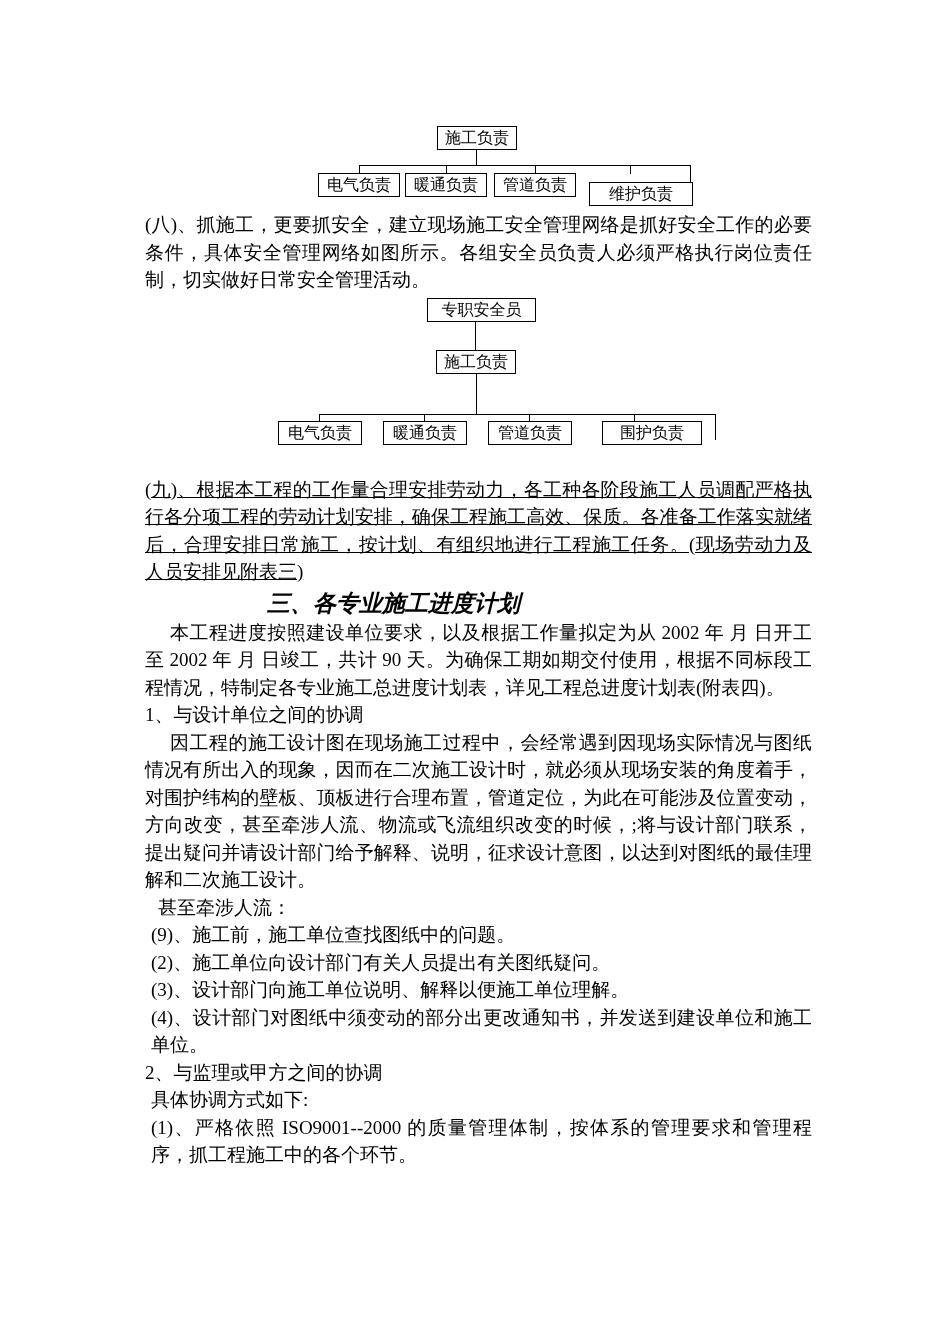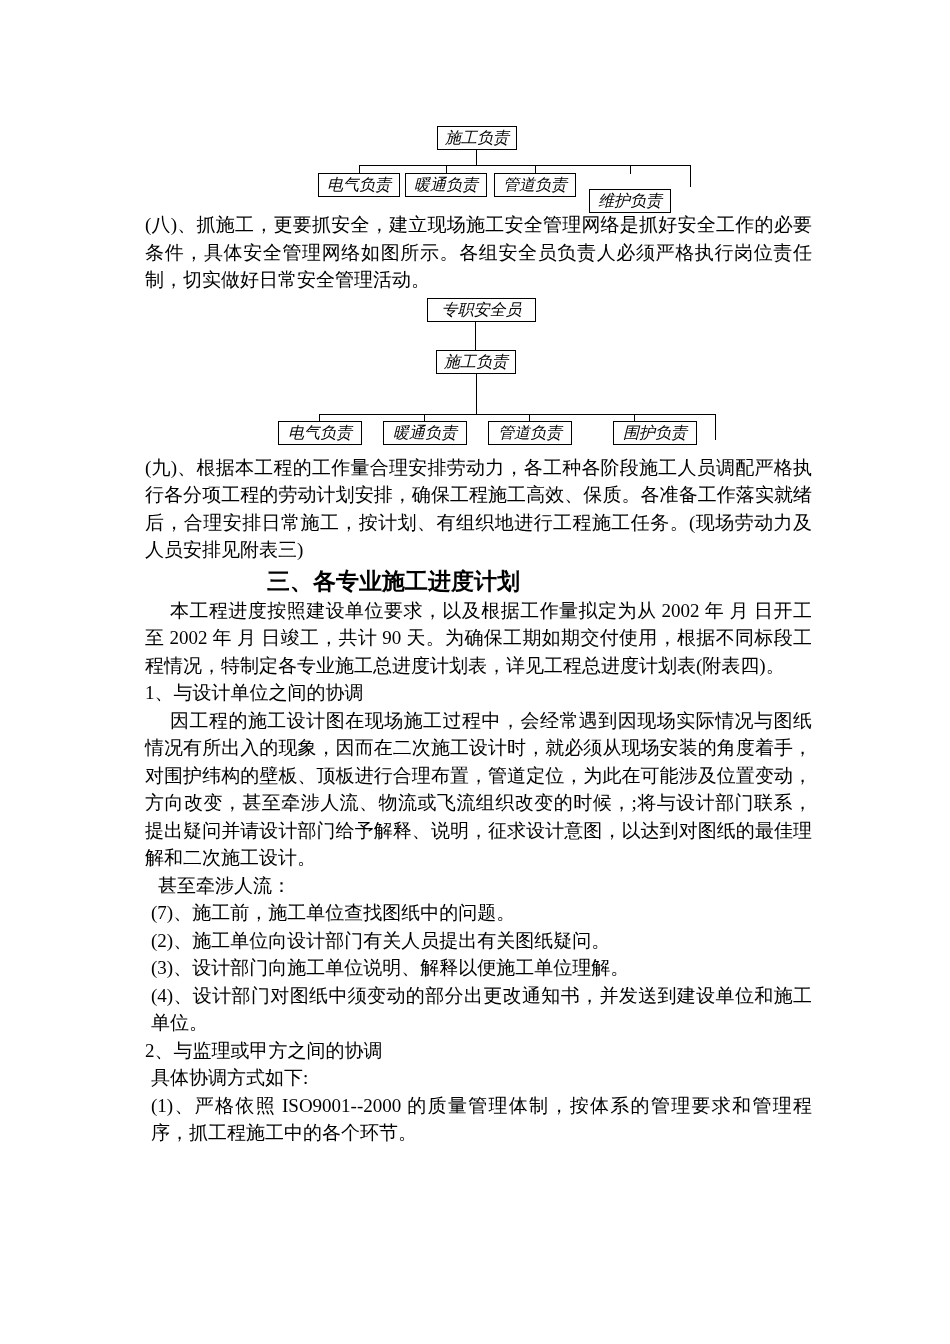--- a/index.html
+++ b/index.html
@@ -20,95 +20,95 @@
   .small-indent{padding-left:13px;}
   .tiny-indent{padding-left:6px;}
   .heading{
     font-family:"Liberation Sans","DejaVu Sans",sans-serif;
     font-weight:700;
     font-size:23px;line-height:27px;
     text-align:center;
     transform:translateX(-85px);
     margin:0;
   }
-  .h3{margin:4px 0 2px 0;}
+  .h3{margin:4px 0 2px 0;font-style:italic;}
   .h4{margin:8px 0 5px 0;}
-  .orgchart{position:relative;width:667px;font-style:italic;}
+  .orgchart{position:relative;width:667px;}
   .chart1{height:72px;}
   .chart2{height:148px;margin-top:4px;}
   .obox{
     position:absolute;
     border:1px solid #000;
     box-sizing:border-box;
     height:24px;
     background:#fff;
     text-align:center;
     font-size:16px;line-height:21px;
     white-space:nowrap;
     overflow:hidden;
   }
   .hline,.vline{position:absolute;background:#000;}
   .hline{height:1px;}
   .vline{width:1px;}
   .para8{margin-top:13px;}
-  .para9{margin-top:8px;}
+  .para9{margin-top:30px;text-decoration:underline;}
 </style>
 </head>
 <body>
 
 <div class="page">
 
   <div class="orgchart chart1">
     <div class="obox" style="left:292px;top:0;width:80px">施工负责</div>
     <div class="vline" style="left:331px;top:23px;height:17px"></div>
     <div class="hline" style="left:214px;top:39px;width:331px"></div>
     <div class="vline" style="left:214px;top:39px;height:9px"></div>
     <div class="vline" style="left:301px;top:39px;height:9px"></div>
     <div class="vline" style="left:390px;top:39px;height:9px"></div>
     <div class="vline" style="left:485px;top:39px;height:9px"></div>
     <div class="vline" style="left:545px;top:39px;height:22px"></div>
     <div class="obox" style="left:173px;top:47px;width:82px">电气负责</div>
     <div class="obox" style="left:260px;top:47px;width:82px">暖通负责</div>
     <div class="obox" style="left:349px;top:47px;width:82px">管道负责</div>
-    <div class="obox" style="left:444px;top:63px;width:82px">维护负责</div>
+    <div class="obox" style="left:444px;top:56px;width:104px">维护负责</div>
   </div>
 
   <p class="para8">(八)、抓施工，更要抓安全，建立现场施工安全管理网络是抓好安全工作的必要条件，具体安全管理网络如图所示。各组安全员负责人必须严格执行岗位责任制，切实做好日常安全管理活动。</p>
 
   <div class="orgchart chart2">
     <div class="obox" style="left:282px;top:0;width:109px">专职安全员</div>
     <div class="vline" style="left:330px;top:24px;height:28px"></div>
     <div class="obox" style="left:291px;top:52px;width:80px">施工负责</div>
     <div class="vline" style="left:331px;top:76px;height:40px"></div>
     <div class="hline" style="left:174px;top:116px;width:396px"></div>
     <div class="vline" style="left:174px;top:116px;height:8px"></div>
     <div class="vline" style="left:279px;top:116px;height:8px"></div>
     <div class="vline" style="left:384px;top:116px;height:8px"></div>
     <div class="vline" style="left:489px;top:116px;height:8px"></div>
     <div class="vline" style="left:570px;top:116px;height:26px"></div>
     <div class="obox" style="left:133px;top:123px;width:84px">电气负责</div>
     <div class="obox" style="left:238px;top:123px;width:84px">暖通负责</div>
     <div class="obox" style="left:343px;top:123px;width:84px">管道负责</div>
-    <div class="obox" style="left:468px;top:123px;width:84px">围护负责</div>
+    <div class="obox" style="left:457px;top:123px;width:100px">围护负责</div>
   </div>
 
   <p class="para9">(九)、根据本工程的工作量合理安排劳动力，各工种各阶段施工人员调配严格执行各分项工程的劳动计划安排，确保工程施工高效、保质。各准备工作落实就绪后，合理安排日常施工，按计划、有组织地进行工程施工任务。(现场劳动力及人员安排见附表三)</p>
 
   <div class="heading h3">三、各专业施工进度计划</div>
 
   <p class="first-indent">本工程进度按照建设单位要求，以及根据工作量拟定为从 2002 年  月  日开工至 2002 年  月  日竣工，共计 90 天。为确保工期如期交付使用，根据不同标段工程情况，特制定各专业施工总进度计划表，详见工程总进度计划表(附表四)。</p>
 
 
   <p>1、与设计单位之间的协调</p>
 
   <p class="first-indent">因工程的施工设计图在现场施工过程中，会经常遇到因现场实际情况与图纸情况有所出入的现象，因而在二次施工设计时，就必须从现场安装的角度着手，对围护纬构的壁板、顶板进行合理布置，管道定位，为此在可能涉及位置变动，方向改变，甚至牵涉人流、物流或飞流组织改变的时候，;将与设计部门联系，提出疑问并请设计部门给予解释、说明，征求设计意图，以达到对图纸的最佳理解和二次施工设计。</p>
 
   <p class="small-indent">甚至牵涉人流：</p>
 
-  <p class="tiny-indent">(7)、施工前，施工单位查找图纸中的问题。</p>
+  <p class="tiny-indent">(9)、施工前，施工单位查找图纸中的问题。</p>
   <p class="tiny-indent">(2)、施工单位向设计部门有关人员提出有关图纸疑问。</p>
   <p class="tiny-indent">(3)、设计部门向施工单位说明、解释以便施工单位理解。</p>
   <p class="tiny-indent">(4)、设计部门对图纸中须变动的部分出更改通知书，并发送到建设单位和施工单位。</p>
 
   <p>2、与监理或甲方之间的协调</p>
 
 
   <p class="tiny-indent">具体协调方式如下:</p>
 
   <p class="tiny-indent">(1)、严格依照 ISO9001--2000 的质量管理体制，按体系的管理要求和管理程序，抓工程施工中的各个环节。</p>

